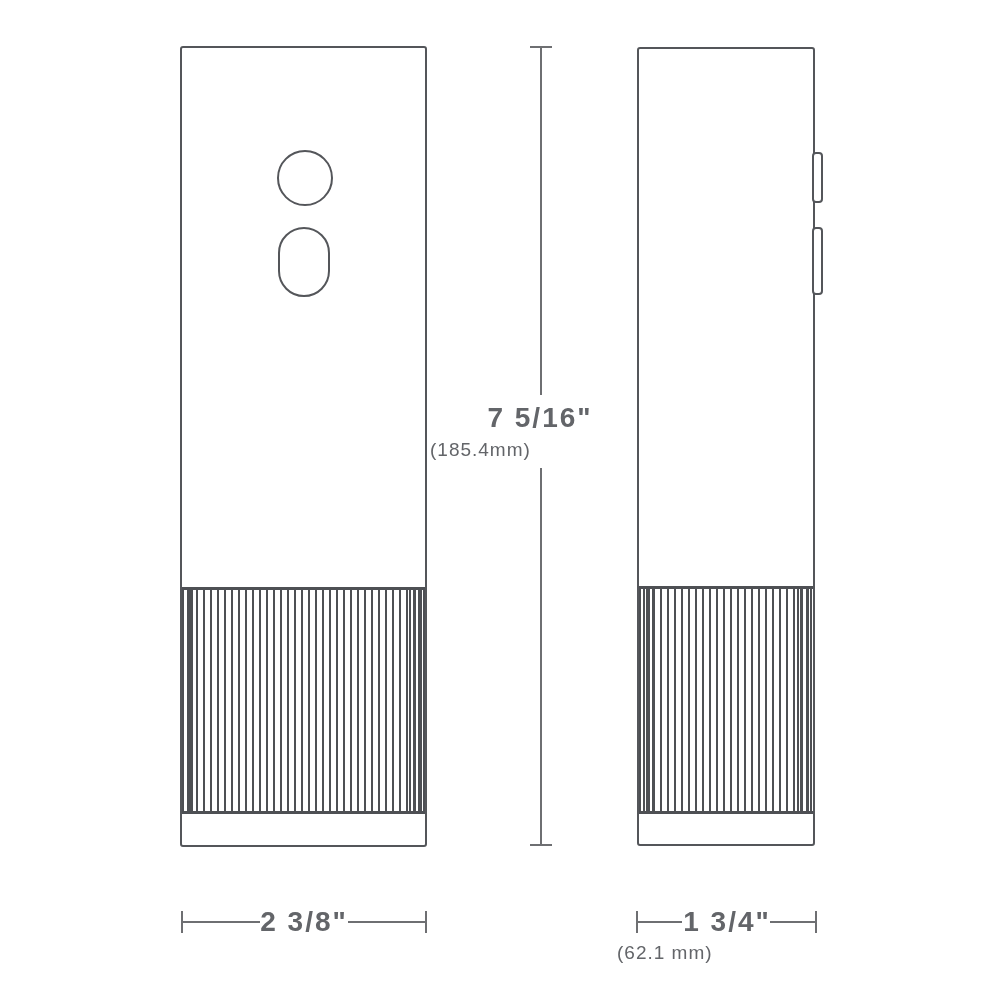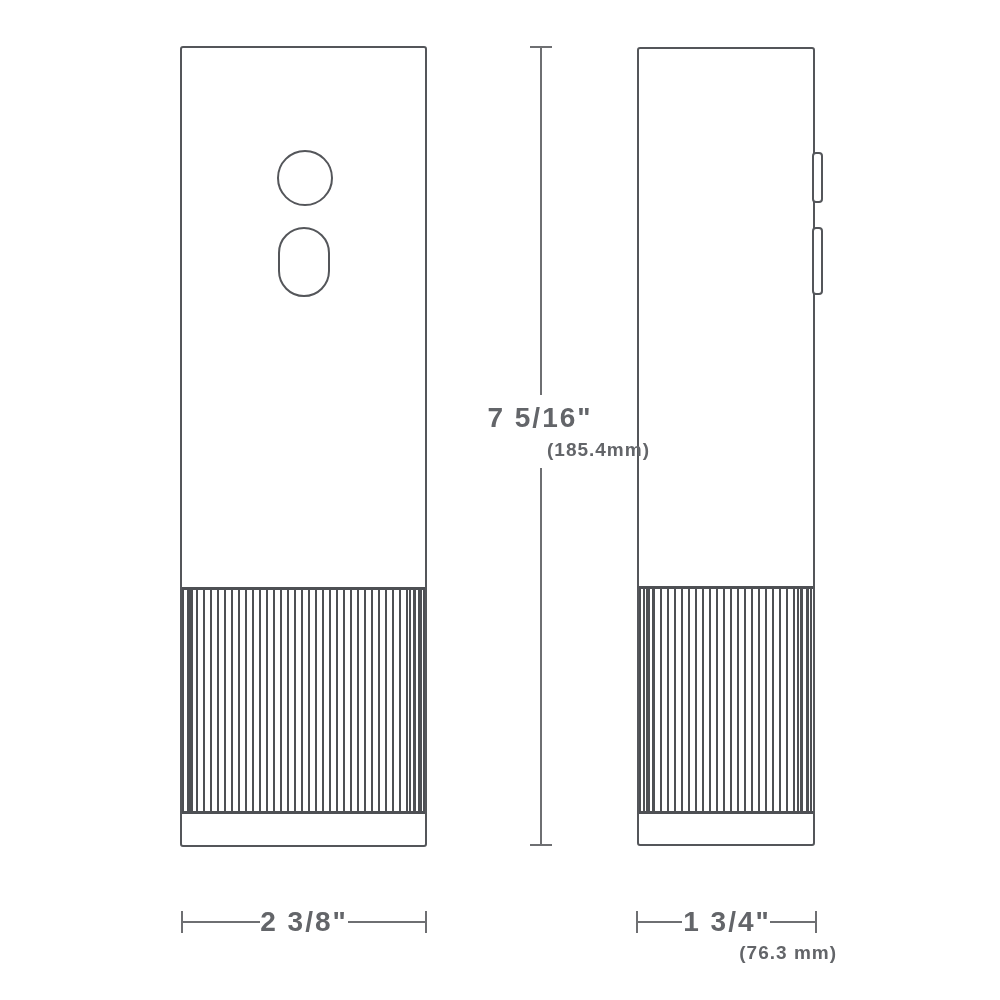--- a/index.html
+++ b/index.html
@@ -76,22 +76,22 @@
   .dcap-right{left:815px;top:911px;width:2px;height:22px;}
 
   
   .dim-main{
     color:var(--text);
     font-size:28px;font-weight:600;letter-spacing:2px;
     text-align:center;line-height:30px;width:220px;
   }
   .dim-sub{
     color:var(--text);
-    font-size:19px;font-weight:700;letter-spacing:1px;
-    text-align:right;line-height:20px;width:220px;
+    font-size:19px;font-weight:400;letter-spacing:1px;
+    text-align:left;line-height:20px;width:220px;
   }
   .h-main{left:430px;top:403px;}
   .h-sub{left:430px;top:440px;}
   .w-main{left:194px;top:907px;}
   .w-sub{left:194px;top:943px;}
   .d-main{left:617px;top:907px;}
   .d-sub{left:617px;top:943px;}
 </style>
 </head>
 <body>
@@ -119,15 +119,15 @@
   <div class="dim-line wseg2"></div>
   <div class="dim-line wcap-left"></div>
   <div class="dim-line wcap-right"></div>
   <div class="dim-main w-main">2 3/8"</div>
 
   <div class="dim-line dseg1"></div>
   <div class="dim-line dseg2"></div>
   <div class="dim-line dcap-left"></div>
   <div class="dim-line dcap-right"></div>
   <div class="dim-main d-main">1 3/4"</div>
-  <div class="dim-sub d-sub">(76.3 mm)</div>
+  <div class="dim-sub d-sub">(62.1 mm)</div>
 
 </div>
 
 </body></html>

